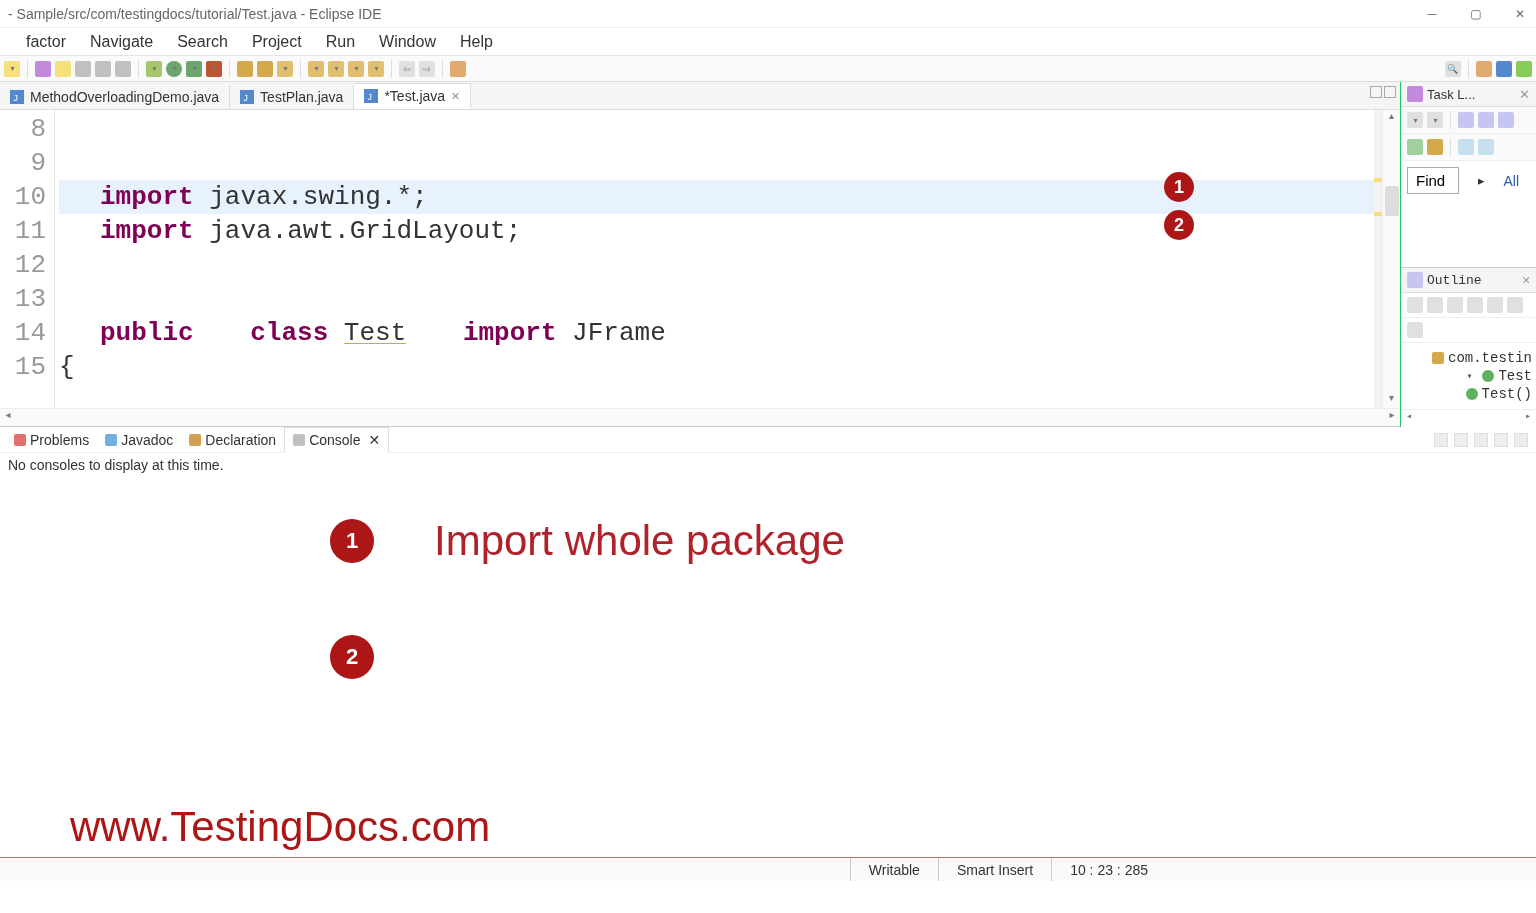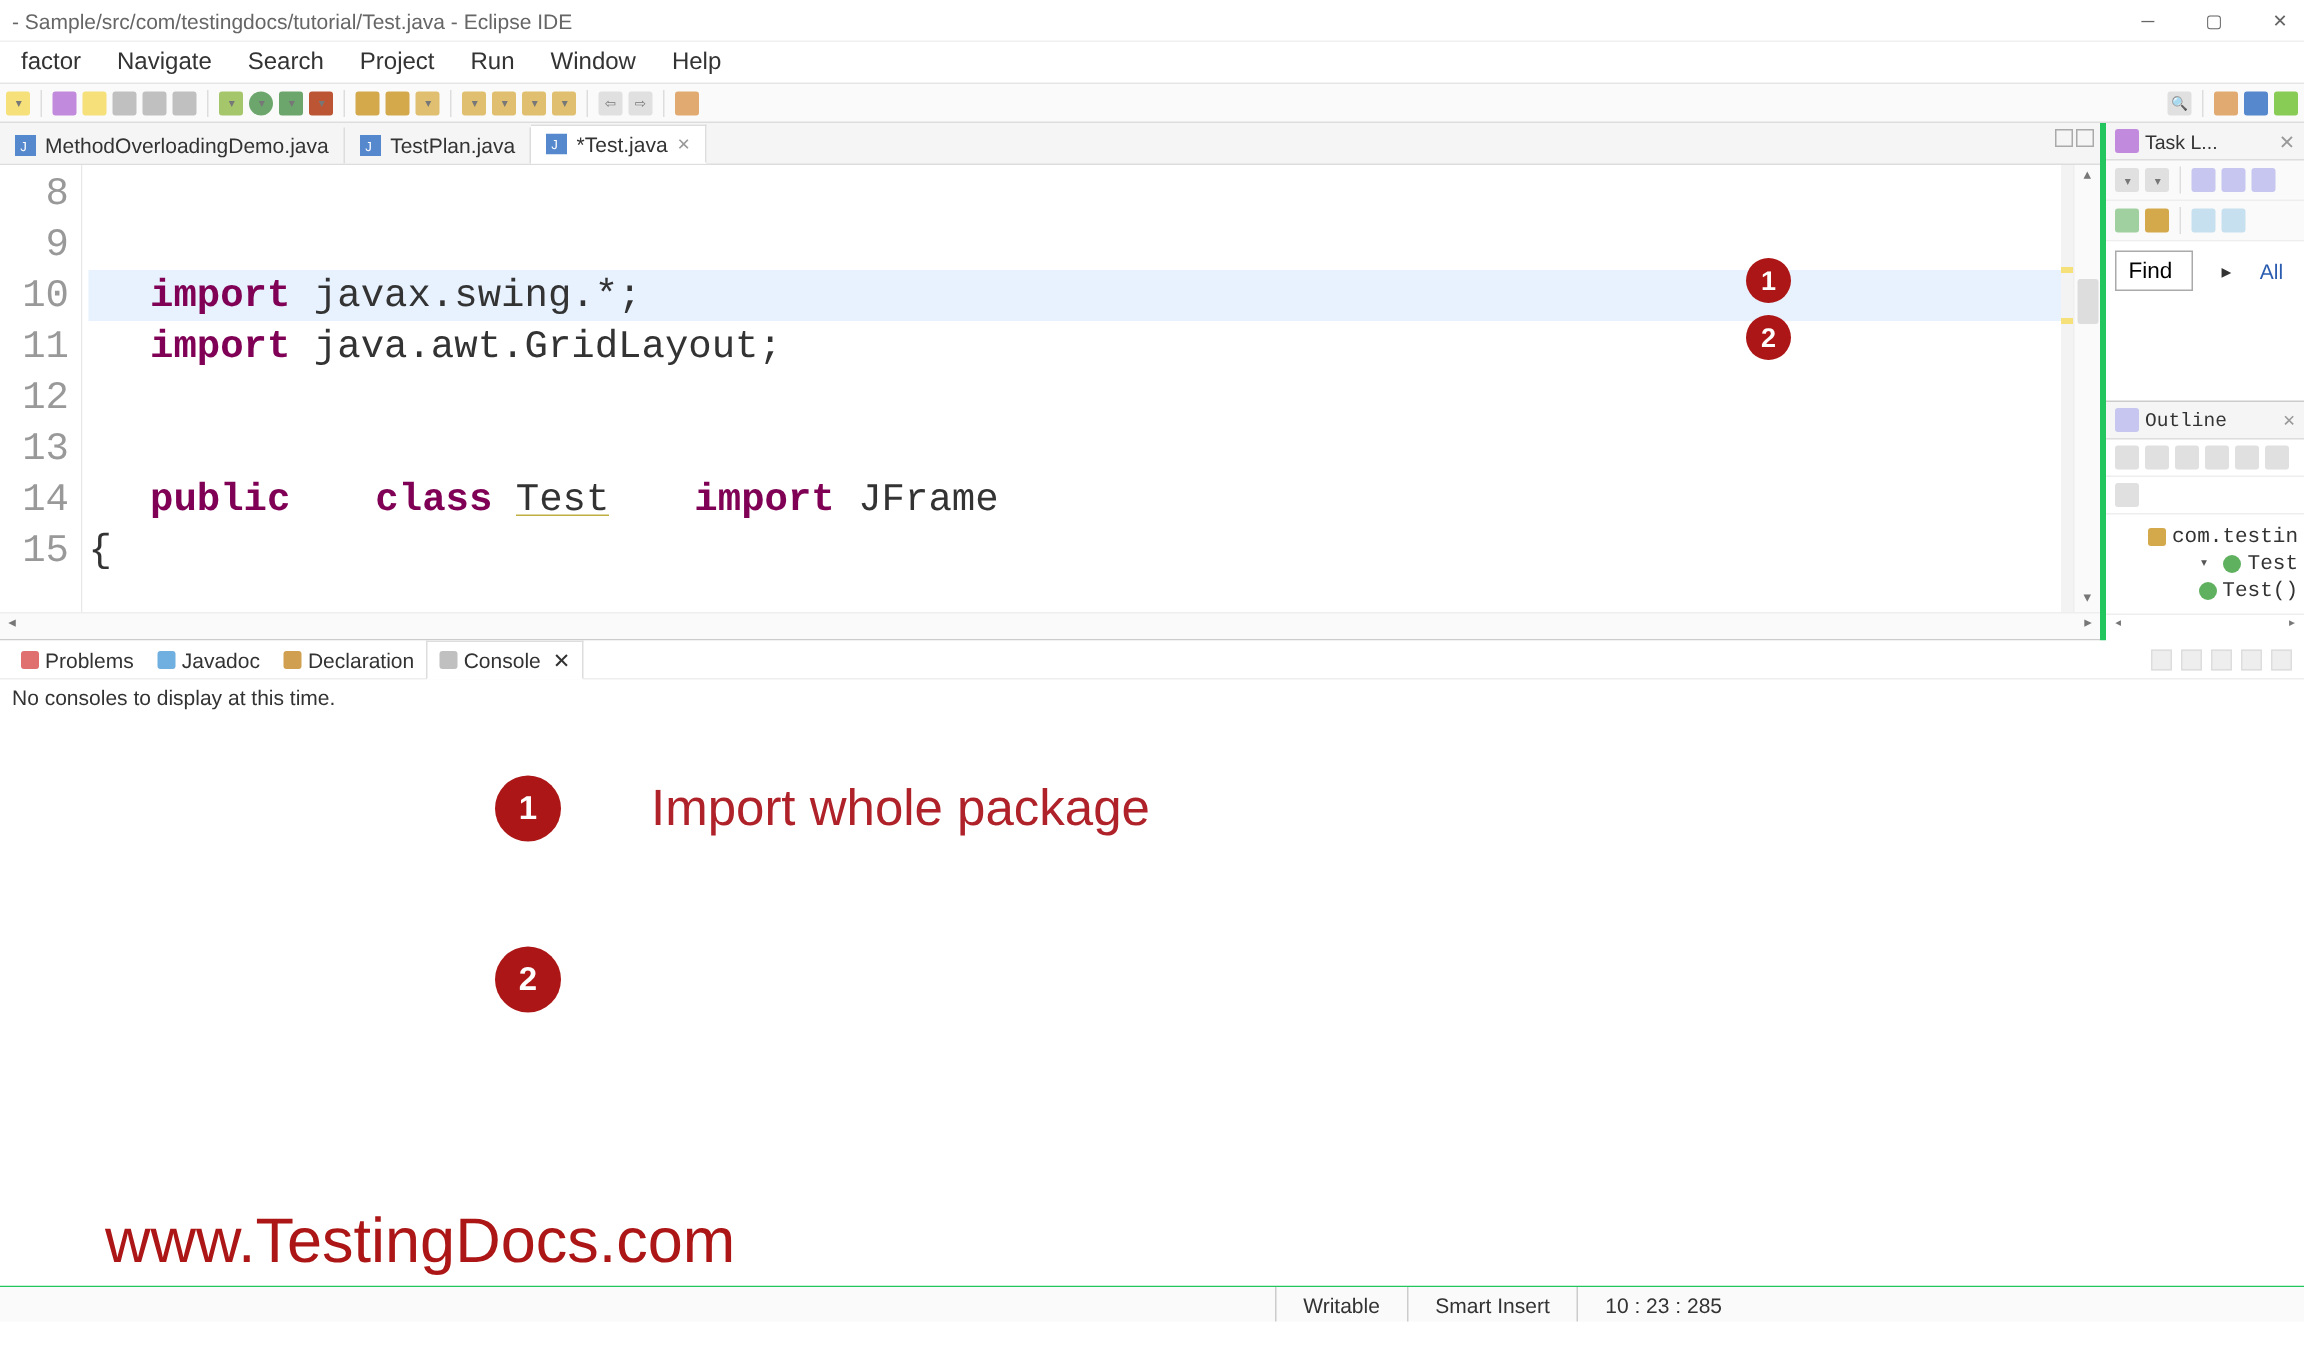--- a/index.html
+++ b/index.html
@@ -1,21 +1,21 @@
 <!DOCTYPE html>
 <html><head>
   <meta charset="utf-8">
   <style>
     * { box-sizing: border-box; margin: 0; padding: 0; }
     body { font-family: "Segoe UI", Tahoma, sans-serif; background: #ffffff; width: 1536px; height: 913px; overflow: hidden; font-size: 13px; color: #333; }
     .titlebar { height: 28px; background: #fff; display: flex; align-items: center; padding: 0 8px; color: #555; border-bottom: 1px solid #f0f0f0; }
     .titlebar .title { font-size: 14px; color: #666; flex: 1; }
     .window-controls { display: flex; gap: 28px; }
     .window-controls span { color: #666; cursor: pointer; font-size: 12px; width: 16px; text-align: center; }
-    .menubar { height: 28px; display: flex; align-items: center; gap: 4px; padding: 0 4px; border-bottom: 1px solid #e5e5e5; }
+    .menubar { height: 28px; display: flex; align-items: center; gap: 4px; padding: 0 16px; border-bottom: 1px solid #e5e5e5; }
     .menubar .menu-item { padding: 4px 10px; font-size: 16px; color: #333; cursor: pointer; }
     .toolbar { height: 26px; border-bottom: 1px solid #ddd; display: flex; align-items: center; gap: 4px; padding: 0 4px; background: #fafafa; }
     .tb-icon { width: 16px; height: 16px; background: #e0e0e0; border-radius: 2px; display: inline-flex; align-items: center; justify-content: center; font-size: 9px; color: #777; position: relative; }
     .tb-sep { width: 1px; height: 18px; background: #ddd; margin: 0 3px; }
     .tb-spacer { flex: 1; }
     .tb-drop::after { content: '▾'; font-size: 8px; color: #777; margin-left: 1px; }
     .main-area { display: flex; height: 345px; }
     .editor-pane { display: flex; flex-direction: column; flex: 1; border-bottom: 1px solid #ccc; }
     .editor-tabs { height: 28px; display: flex; align-items: flex-end; background: #f5f5f5; border-bottom: 1px solid #ddd; position: relative; }
     .editor-tab { display: flex; align-items: center; padding: 4px 10px; font-size: 14px; border-right: 1px solid #ddd; background: #f5f5f5; gap: 6px; cursor: pointer; }
@@ -35,21 +35,21 @@
     .annot-badge { position: absolute; width: 30px; height: 30px; border-radius: 50%; background: #ad1616; color: #fff; font-weight: bold; display: flex; align-items: center; justify-content: center; font-size: 18px; font-family: sans-serif; }
     .vscroll { width: 18px; background: #fafafa; display: flex; flex-direction: column; border-left: 1px solid #eee; }
     .vscroll .arrow { height: 16px; text-align: center; color: #777; font-size: 10px; cursor: pointer; }
     .vscroll .track { flex: 1; position: relative; }
     .vscroll .thumb { position: absolute; top: 60px; height: 30px; width: 14px; left: 2px; background: #ddd; border-radius: 2px; }
     .overview-ruler { width: 8px; background: #f3f3f3; position: relative; }
     .overview-ruler .mark { position: absolute; left: 0; width: 8px; height: 4px; }
     .hscroll { height: 18px; display: flex; background: #fafafa; border-top: 1px solid #eee; }
     .hscroll .arrow { width: 16px; text-align: center; color: #777; font-size: 10px; cursor: pointer; }
     .hscroll .track { flex: 1; }
-    .right-pane { width: 136px; border-left: 4px solid #22c55e; display: flex; flex-direction: column; background: #fafafa; }
+    .right-pane { width: 136px; border-left: 1px solid #22c55e; display: flex; flex-direction: column; background: #fafafa; }
     .rp-header { display: flex; align-items: center; padding: 4px 6px; background: #f5f5f5; border-bottom: 1px solid #ddd; gap: 4px; font-size: 13px; position: relative; }
     .rp-header .close-x { position: absolute; right: 6px; color: #999; cursor: pointer; }
     .rp-toolbar { display: flex; align-items: center; gap: 4px; padding: 4px 6px; border-bottom: 1px solid #eee; flex-wrap: wrap; }
     .rp-content { padding: 6px; flex: 1; background: #fff; }
     .find-box { border: 1px solid #aaa; padding: 4px 8px; font-size: 15px; width: 52px; }
     .find-row { display: flex; align-items: center; gap: 19px; }
     .find-row a { color: #2a5db0; cursor: pointer; font-size: 14px; }
     .outline-section { border-top: 1px solid #ccc; background: #fff; font-family: Liberation Mono, monospace; }
     .outline-tree { padding: 6px 4px; font-size: 14px; }
     .tree-row { display: flex; align-items: center; gap: 4px; padding: 1px 0; cursor: pointer; justify-content: flex-end; }
@@ -64,21 +64,21 @@
     .outline-scroll .track { flex: 1; }
     .bottom-tabs-row { display: flex; height: 26px; align-items: center; padding: 0 6px; border-bottom: 1px solid #eee; background: #fff; position: relative; }
     .bottom-tab { display: flex; align-items: center; gap: 4px; padding: 4px 8px; font-size: 14px; cursor: pointer; }
     .bottom-tab.active { background: #fff; border: 1px solid #ddd; border-bottom: 1px solid #fff; }
     .bottom-icons { position: absolute; right: 8px; display: flex; gap: 6px; }
     .bottom-icons span { width: 14px; height: 14px; background: #eee; border: 1px solid #ddd; cursor: pointer; }
     .console-content { padding: 4px 8px; font-size: 14px; color: #333; background: #fff; height: 24px; }
     .annotation-area { padding: 40px 70px; background: #fff; height: 380px; position: relative; }
     .annot-row { display: flex; align-items: center; gap: 60px; margin-bottom: 70px; margin-left: 260px; }
     .annot-big-badge { width: 44px; height: 44px; border-radius: 50%; background: #ad1616; color: #fff; font-weight: bold; display: flex; align-items: center; justify-content: center; font-size: 22px; }
-    .annot-text { font-size: 34px; color: #b0222a; font-weight: 400; }
+    .annot-text { font-size: 42px; color: #b0222a; font-weight: 400; }
     .watermark { position: absolute; left: 70px; bottom: 6px; font-size: 42px; color: #ad1616; font-weight: 500; }
     .statusbar { height: 24px; border-top: 1px solid #22c55e; display: flex; align-items: center; font-size: 14px; background: #fafafa; }
     .statusbar .cell { border-left: 1px solid #ccc; padding: 0 18px; height: 100%; display: flex; align-items: center; }
     .statusbar .spacer { flex: 1; }
     .run-ico { background: #6ca66c !important; border-radius: 50%; }
     .debug-ico { background: #a6c66c !important; }
   </style>
 </head>
 <body>
 

